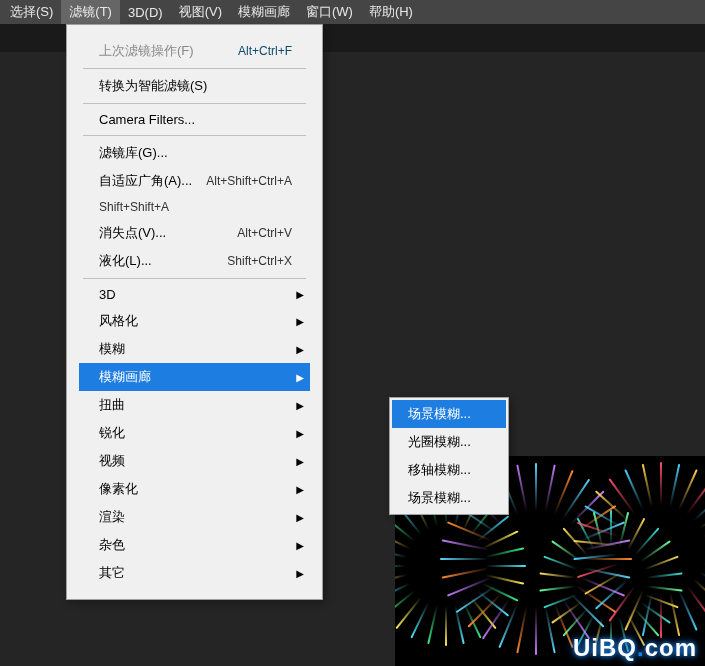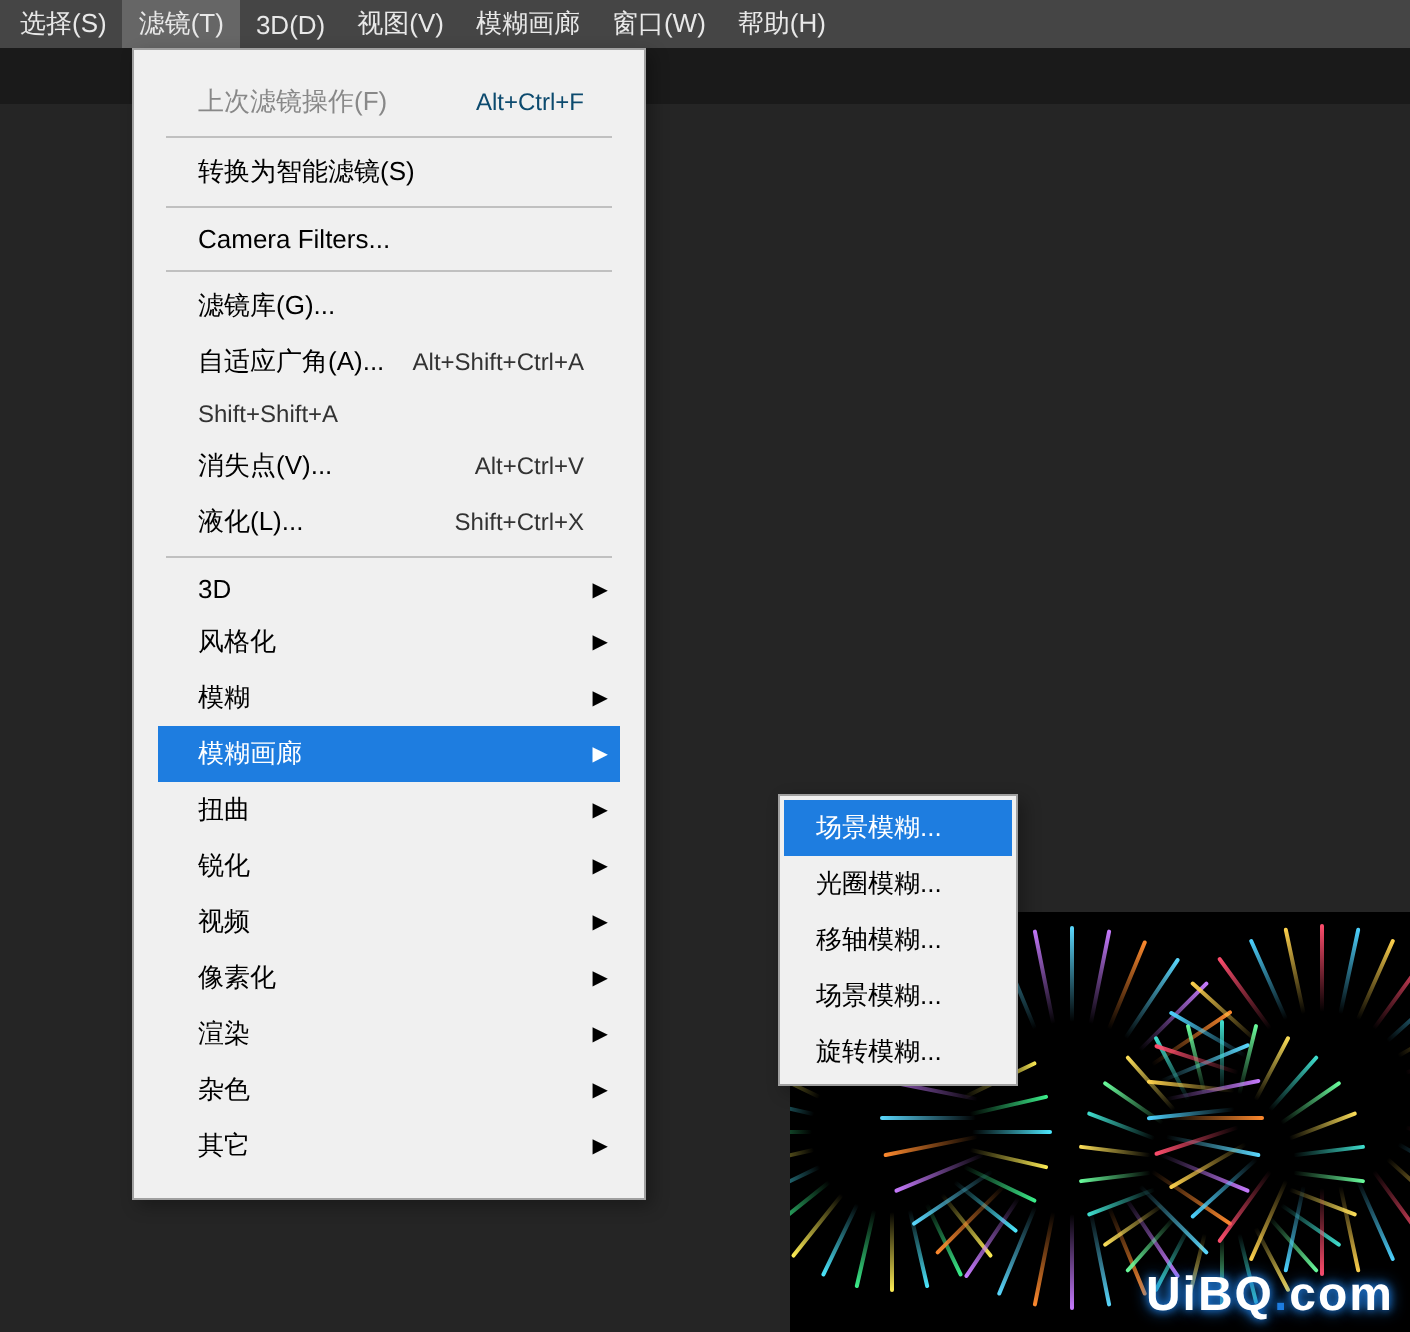--- a/index.html
+++ b/index.html
@@ -283,16 +283,13 @@
   </div>
   <div class="menu-item">
     <span>光圈模糊...</span>
   </div>
   <div class="menu-item">
     <span>移轴模糊...</span>
   </div>
   <div class="menu-item">
     <span>场景模糊...</span>
   </div>
-  <div class="menu-item">
-    <span>旋转模糊...</span>
-  </div>
 </div>
 
 </body></html>

